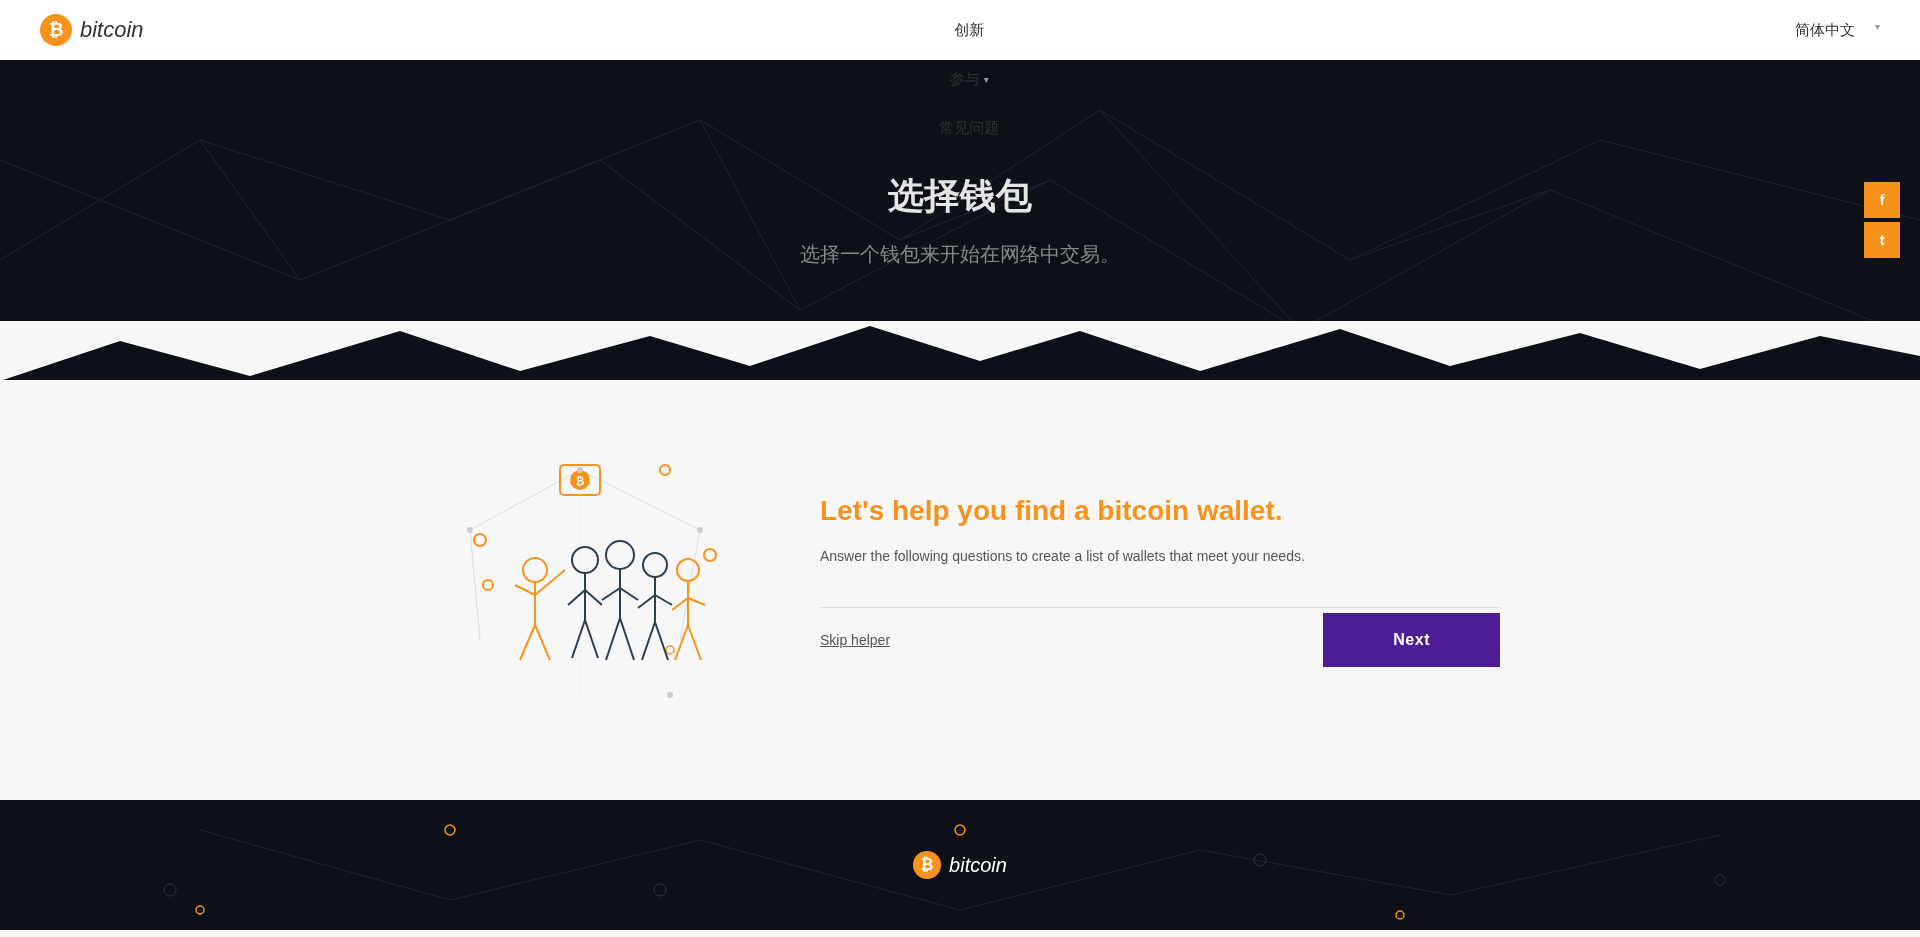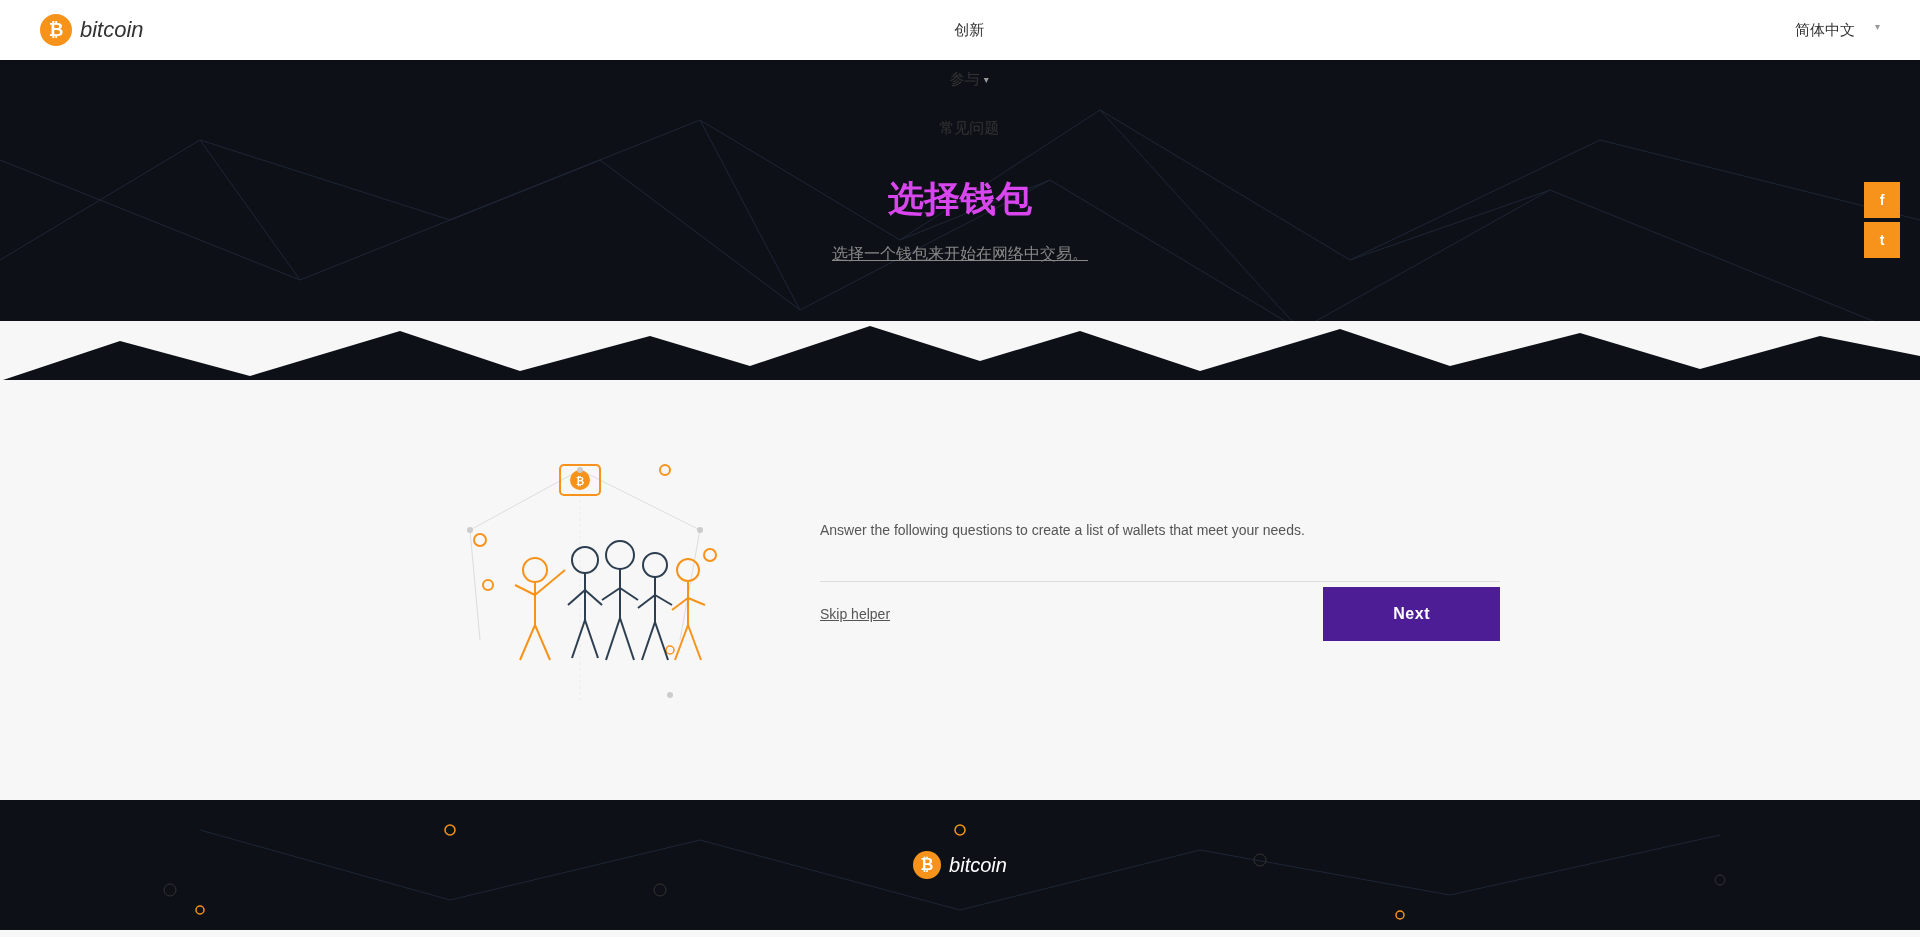--- a/index.html
+++ b/index.html
@@ -65,34 +65,33 @@
       background: #0d1117;
       position: relative;
       min-height: 320px;
       display: flex;
       flex-direction: column;
       align-items: center;
       justify-content: center;
       overflow: hidden;
     }
     .hero-title {
-      color: #d946ef;
+      color: #e5e5e5;
       font-size: 36px;
       font-weight: 700;
       margin-bottom: 20px;
       z-index: 2;
       position: relative;
       font-family: Liberation Mono, monospace;
     }
     .hero-subtitle {
       color: #888;
-      font-size: 16px;
+      font-size: 20px;
       z-index: 2;
       position: relative;
-      text-decoration: underline;
     }
     
     .hero-canvas {
       position: absolute;
       top: 0; left: 0; right: 0; bottom: 0;
       z-index: 1;
     }
     
     .hero-bottom-edge {
       position: absolute;
@@ -358,20 +357,21 @@
         <line x1="268" y1="185" x2="281" y2="220" stroke="#f7931a" stroke-width="2"></line>
 
         <circle cx="160" cy="30" r="3" fill="#ccc"></circle>
         <circle cx="50" cy="90" r="3" fill="#ccc"></circle>
         <circle cx="280" cy="90" r="3" fill="#ccc"></circle>
         <circle cx="250" cy="255" r="3" fill="#ccc"></circle>
       </svg>
     </div>
 
     <div class="text-section">
+      <h2 class="wallet-heading">Let's help you find a bitcoin wallet.</h2>
       <p class="wallet-desc">Answer the following questions to create a list of wallets that meet your needs.</p>
       <div class="action-row">
         <span class="skip-link">Skip helper</span>
         <button class="next-btn">Next</button>
       </div>
     </div>
   </div>
 </section>
 
 <footer class="footer">

